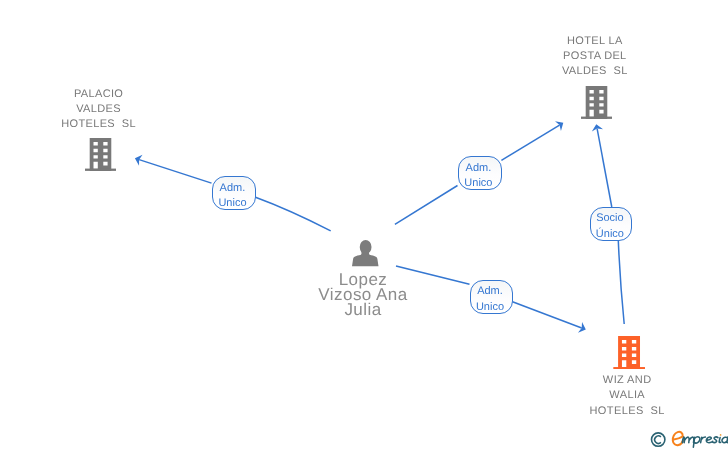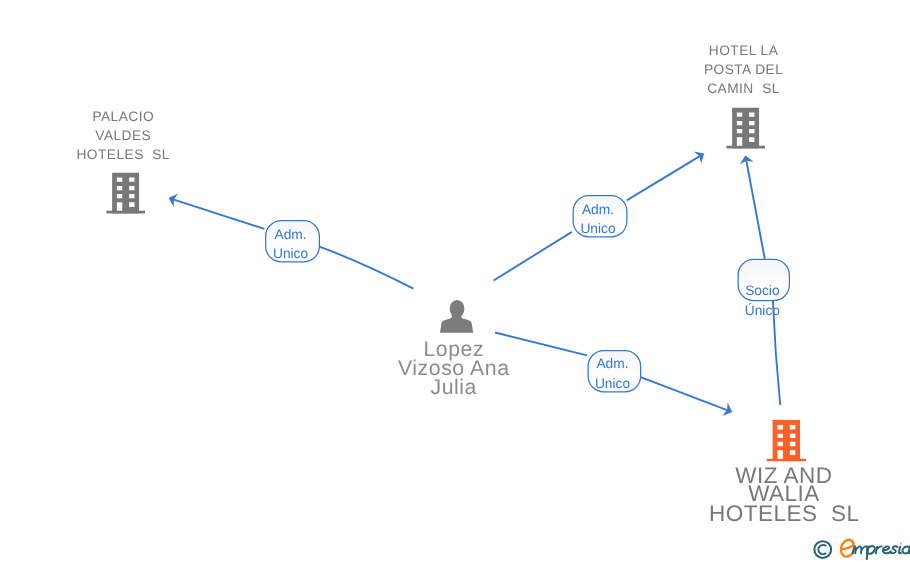--- a/index.html
+++ b/index.html
@@ -3,21 +3,21 @@
 <meta charset="utf-8">
 <style>
   html,body{margin:0;padding:0;background:#fff;}
   body{width:728px;height:450px;font-family:"Liberation Sans",sans-serif;overflow:hidden;position:relative;
        -webkit-font-smoothing:antialiased;text-rendering:geometricPrecision;}
   #stage{position:absolute;left:0;top:0;width:728px;height:450px;background:#fff;}
   .edges{position:absolute;left:0;top:0;width:728px;height:450px;}
   .node{position:absolute;text-align:center;}
   .node-name{font-size:11px;font-weight:normal;line-height:15px;letter-spacing:0.35px;white-space:pre;color:#787878;}
   .person .node-name{font-size:17px;letter-spacing:0.45px;line-height:14.7px;color:#8c8c8c;}
-  .highlight .node-name{font-size:18px;letter-spacing:0.4px;line-height:15.6px;}
+  .highlight .node-name{font-size:11px;letter-spacing:0.4px;line-height:15.6px;}
   .icon-wrap{display:block;}
   .lblbox{position:absolute;box-sizing:border-box;border:1.5px solid #3577d1;border-radius:13px;
     background:linear-gradient(180deg,#f4f6f7 0%,#fdfdfe 55%,#ffffff 100%);}
   .lblbox span{display:block;font-size:11px;line-height:15.5px;color:#3577d1;text-align:center;white-space:pre;
     letter-spacing:0px;position:relative;left:-1.3px;top:2.6px;}
   .logo{position:absolute;white-space:nowrap;}
 </style>
 </head>
 <body>
 
@@ -50,41 +50,41 @@
 Unico</span>
   </div>
   <div class="lblbox" style="left:457.8px;top:156.2px;width:43.8px;height:34px;padding-top:1px;">
     <span>Adm.
 Unico</span>
   </div>
   <div class="lblbox" style="left:469.6px;top:279.6px;width:43.4px;height:34px;padding-top:1px;">
     <span>Adm.
 Unico</span>
   </div>
-  <div class="lblbox" style="left:590px;top:206.6px;width:42.4px;height:34px;padding-top:16px;">
+  <div class="lblbox" style="left:590px;top:206.6px;width:42.4px;height:34px;padding-top:1px;">
     <span>Socio
 Único</span>
   </div>
 
   <div class="node company" style="left:38.6px;top:87px;width:120px;">
     <div class="node-name">PALACIO
 VALDES
 HOTELES  SL</div>
     <svg class="icon-wrap bldg" width="31.2" height="32.9" viewBox="-0.4 0 31.2 32.9" style="margin:6.4px auto 0 46.5px;">
       <g fill="#787878" fill-rule="evenodd">
         <path d="M4.3 0 H25.9 V32.9 H4.3 Z M8.1 4 h4.3 v3.4 h-4.3 Z M17.9 4 h4.3 v3.4 h-4.3 Z M8.1 10.8 h4.3 v3.4 h-4.3 Z M17.9 10.8 h4.3 v3.4 h-4.3 Z M8.1 17.2 h4.3 v3.4 h-4.3 Z M17.9 17.2 h4.3 v3.4 h-4.3 Z M8.1 23.8 h4.3 v7 h-4.3 Z M17.9 23.8 h4.3 v3.8 h-4.3 Z"></path>
         <rect x="-0.4" y="30.6" width="31.2" height="2.3"></rect>
       </g>
     </svg>
   </div>
 
   <div class="node company" style="left:535.6px;top:34.3px;width:120px;">
     <div class="node-name" style="margin-left:-1.5px;">HOTEL LA
 POSTA DEL
-CAMIN  SL</div>
+VALDES  SL</div>
     <svg class="icon-wrap bldg" width="31.2" height="32.9" viewBox="-0.4 0 31.2 32.9" style="margin:6.4px auto 0 45.0px;">
       <g fill="#787878" fill-rule="evenodd">
         <path d="M4.3 0 H25.9 V32.9 H4.3 Z M8.1 4 h4.3 v3.4 h-4.3 Z M17.9 4 h4.3 v3.4 h-4.3 Z M8.1 10.8 h4.3 v3.4 h-4.3 Z M17.9 10.8 h4.3 v3.4 h-4.3 Z M8.1 17.2 h4.3 v3.4 h-4.3 Z M17.9 17.2 h4.3 v3.4 h-4.3 Z M8.1 23.8 h4.3 v7 h-4.3 Z M17.9 23.8 h4.3 v3.8 h-4.3 Z"></path>
         <rect x="-0.4" y="30.6" width="31.2" height="2.3"></rect>
       </g>
     </svg>
   </div>
 
   <div class="node person" style="left:300px;top:238.3px;width:126px;">
     <svg class="icon-wrap" width="26.5" height="26.4" viewBox="0 0 26.5 26.4" style="margin:2px 0 0 52.3px;">

